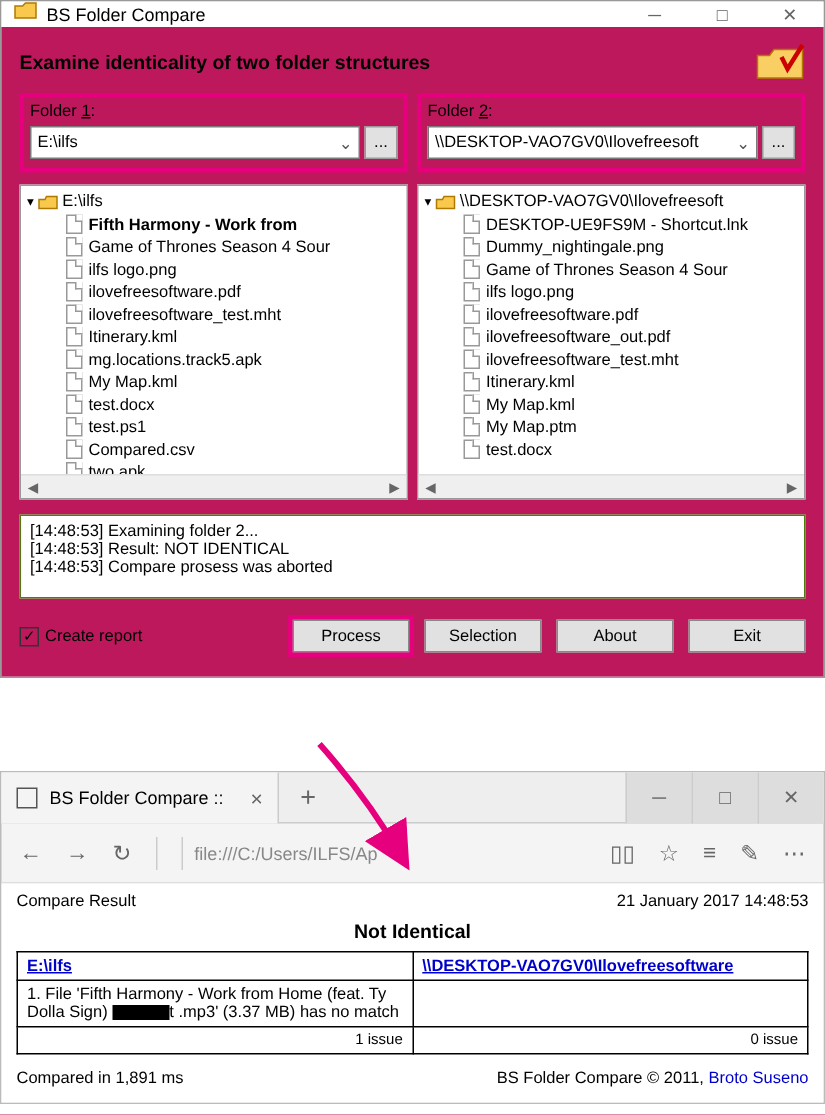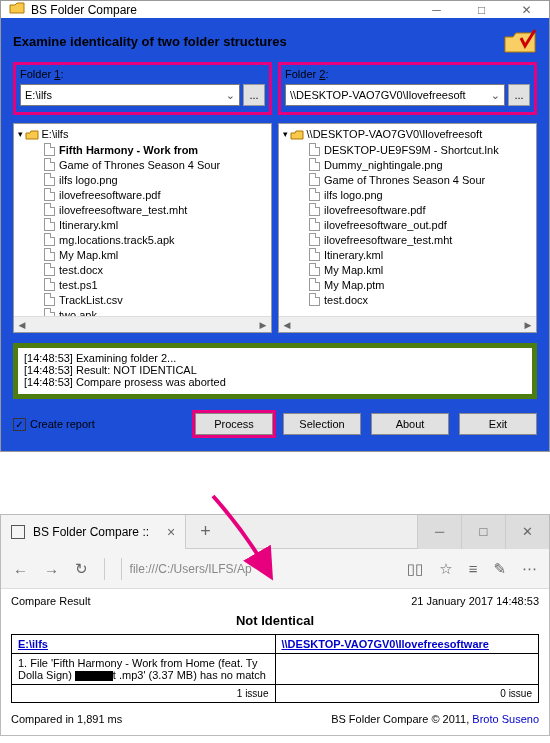--- a/index.html
+++ b/index.html
@@ -5,21 +5,21 @@
 * { box-sizing: border-box; margin: 0; padding: 0; font-family: "Segoe UI", Tahoma, sans-serif; }
 body { background: #fff; width: 550px; }
 
 
 .app-window { border: 1px solid #999; background: #f0f0f0; position: relative; }
 .titlebar { display: flex; align-items: center; padding: 4px 0 4px 8px; background: #fff; height: 17px; }
 .titlebar .app-icon { margin-right: 6px; }
 .titlebar .title { font-size: 12px; color: #000; flex: 1; }
 .win-controls { display: flex; }
 .win-btn { width: 45px; height: 30px; display: flex; align-items: center; justify-content: center; font-size: 12px; color: #666; }
-.app-body { padding: 6px 12px 16px 12px; background: #1d4ed8; }
+.app-body { padding: 6px 12px 16px 12px; background: #be185d; }
 .heading-row { display: flex; align-items: center; padding: 4px 0 8px 0; }
 .heading { font-weight: bold; font-size: 13px; flex: 1; }
 .folder-icon-big svg { display: block; }
 
 .folders-row { display: flex; gap: 6px; }
 .folder-sel { flex: 1; border: 3px solid #e6007e; padding: 3px 4px 6px 4px; position: relative; }
 .folder-label { font-size: 11px; margin-bottom: 4px; }
 .folder-label u { text-decoration: underline; }
 .combo-row { display: flex; gap: 3px; }
 .combo { flex: 1; display: flex; align-items: center; border: 1px solid #7a7a7a; background: #fff; height: 22px; padding: 0 4px; font-size: 11px; position: relative; }
@@ -34,21 +34,21 @@
 .tree-root .caret { margin-right: 2px; font-size: 9px; }
 .folder-ic { width: 14px; height: 11px; margin-right: 3px; }
 .tree-item { display: flex; align-items: center; font-size: 11px; padding: 1px 0 1px 26px; white-space: nowrap; overflow: hidden; }
 .file-ic { width: 11px; height: 13px; border: 1px solid #999; background: #fff; margin-right: 4px; position: relative; flex-shrink: 0; }
 .file-ic::before { content: ""; position: absolute; right: -1px; top: -1px; width: 4px; height: 4px; border-left: 1px solid #999; border-bottom: 1px solid #999; background: #fff; }
 .tree-item.bold { font-weight: bold; }
 .hscroll { position: absolute; bottom: 0; left: 0; right: 0; height: 16px; background: #efefef; border-top: 1px solid #ddd; display: flex; align-items: center; }
 .hscroll .arr { width: 16px; text-align: center; font-size: 9px; color: #666; }
 .hscroll .track { flex: 1; }
 
-.log-panel { margin-top: 10px; border: 5px solid #4d7c0f; background: #fff; padding: 4px 6px; font-size: 11px; height: 56px; }
+.log-panel { margin-top: 10px; border: 1px solid #4d7c0f; background: #fff; padding: 4px 6px; font-size: 11px; height: 56px; }
 
 .btn-row { display: flex; align-items: center; gap: 10px; margin-top: 14px; }
 .checkbox-lbl { font-size: 11px; display: flex; align-items: center; gap: 4px; flex: 1; }
 .checkbox { width: 13px; height: 13px; border: 1px solid #333; display: inline-flex; align-items: center; justify-content: center; font-size: 10px; }
 .btn { border: 1px solid #888; background: #e1e1e1; font-size: 11px; padding: 4px 0; width: 78px; text-align: center; }
 .btn.hl { outline: 3px solid #e6007e; outline-offset: 0; }
 
 
 .annotation-arrow { position: absolute; left: 195px; top: 492px; pointer-events: none; }
 
@@ -181,21 +181,21 @@
               <div class="tree-item">
                 <span class="file-ic"></span>
                 <span>test.docx</span>
               </div>
               <div class="tree-item">
                 <span class="file-ic"></span>
                 <span>test.ps1</span>
               </div>
               <div class="tree-item">
                 <span class="file-ic"></span>
-                <span>TrackList.csv</span>
+                <span>Compared.csv</span>
               </div>
               <div class="tree-item">
                 <span class="file-ic"></span>
                 <span>two.apk</span>
               </div>
             </div>
         </div>
         <div class="hscroll">
             <span class="arr">◀</span>
             <span class="track"></span>

